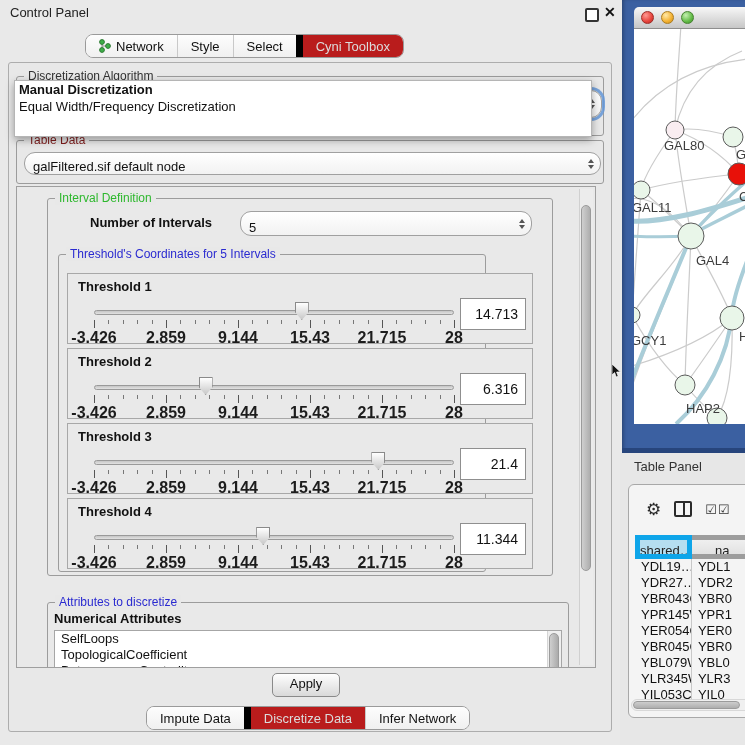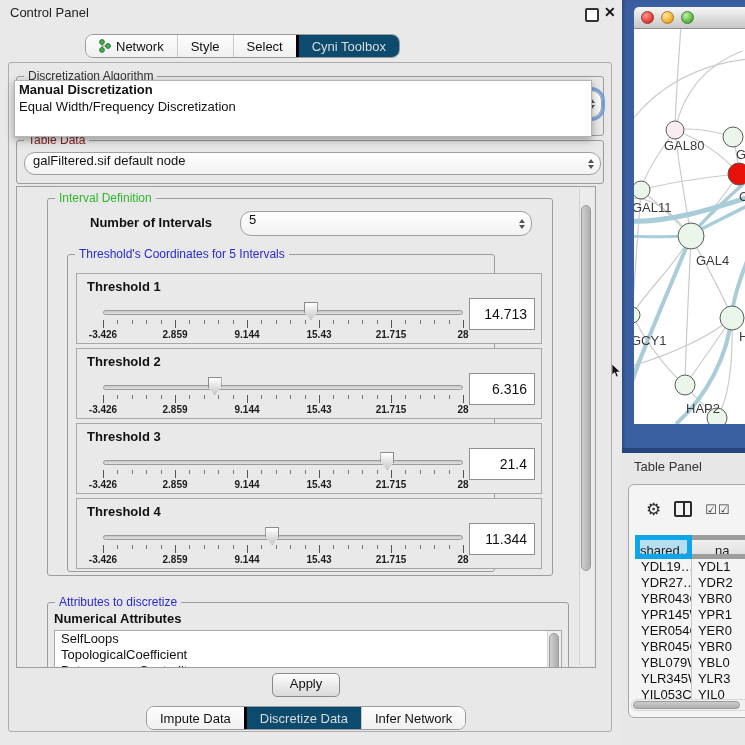--- a/index.html
+++ b/index.html
@@ -7,29 +7,29 @@
        font-family:"Liberation Sans",sans-serif;color:#1a1a1a;}
   .abs{position:absolute;}
   
   #cp-titlebar{left:0;top:0;width:620px;height:28px;background:#e9e9e9;}
   #cp-title{left:10px;top:5px;font-size:13px;color:#222;}
   #cp-float{left:585px;top:8px;width:10px;height:10px;border:2px solid #333;border-radius:2px;background:#fff;}
   #cp-close{left:604px;top:4px;font-size:14px;font-weight:bold;color:#111;}
   .tabbar{display:flex;border:1px solid #9a9a9a;border-radius:8px;overflow:hidden;background:#fbfbfb;height:24px;box-sizing:border-box;}
   .tab{display:flex;align-items:center;gap:5px;padding:0 13px;font-size:13px;color:#111;background:linear-gradient(#fdfdfd,#f0f0f0);cursor:default;white-space:nowrap;}
   .tab + .tab{border-left:1px solid #c9c9c9;}
-  .tab.selected{background:#0c4a6e;color:#dcdcdc;border-left:3px solid #000000;}
+  .tab.selected{background:#b91c1c;color:#dcdcdc;border-left:7px solid #000000;}
   #top-tabs{left:85px;top:34px;}
   #bottom-tabs{left:146px;top:706px;}
   #main-panel{left:8px;top:62px;width:604px;height:670px;background:#e8e8e8;border:1px solid #adadad;border-radius:3px;box-sizing:border-box;}
   
   .groupbox{position:absolute;border:1px solid #9c9c9c;border-radius:3px;box-sizing:border-box;}
   .gb-title{position:absolute;top:-8px;left:7px;background:#e8e8e8;padding:0 4px;font-size:12px;line-height:14px;white-space:nowrap;}
   .combo{position:absolute;background:linear-gradient(#ffffff,#f2f2f2);border:1px solid #a0a0a0;border-radius:11px;
-         font-size:13px;display:flex;align-items:flex-start;padding-left:8px;box-sizing:border-box;color:#111;}
+         font-size:13px;display:flex;align-items:flex-end;padding-left:8px;box-sizing:border-box;color:#111;}
   .spinner{position:absolute;right:6px;top:50%;transform:translateY(-50%);display:flex;flex-direction:column;gap:2px;}
   .tri-up{width:0;height:0;border-left:3.5px solid transparent;border-right:3.5px solid transparent;border-bottom:4.5px solid #555;}
   .tri-dn{width:0;height:0;border-left:3.5px solid transparent;border-right:3.5px solid transparent;border-top:4.5px solid #555;}
   
   #algo-popup{left:14px;top:80px;width:576px;height:55px;background:#fff;border:1px solid #b5b5b5;
               box-shadow:0 3px 8px rgba(0,0,0,.35);z-index:30;}
   #algo-popup .prompt{height:18px;line-height:18px;text-align:center;color:#a0a0a0;font-size:13px;}
   #algo-popup .opt{height:17px;line-height:17px;padding-left:4px;font-size:13px;color:#111;}
   #algo-popup .opt.bold{font-weight:bold;}
   
@@ -40,21 +40,21 @@
   .label-bold{position:absolute;font-weight:bold;font-size:13px;color:#111;white-space:nowrap;}
   
   .th-panel{position:absolute;left:8px;width:466px;height:71px;border:1px solid #a8a8a8;background:#e9e9e9;box-sizing:border-box;}
   .th-label{position:absolute;left:10px;top:5px;font-weight:bold;font-size:13px;color:#111;}
   .sl-track{position:absolute;left:26px;top:36px;width:360px;height:5px;border:1px solid #9a9a9a;border-radius:3px;
             background:linear-gradient(#c6c6c6,#e2e2e2);box-sizing:border-box;}
   .sl-thumb{position:absolute;top:28px;width:14px;height:18px;background:linear-gradient(#ffffff,#c9c9c9);
             border:1px solid #8a8a8a;clip-path:polygon(0 0,100% 0,100% 55%,50% 100%,0 55%);box-sizing:border-box;}
   .tick{position:absolute;top:46px;width:1px;background:#555;}
   .tick.major{height:8px;} .tick.minor{height:4px;background:#777;}
-  .tick-lbl{position:absolute;top:55px;transform:translateX(-50%);font-size:10px;font-weight:bold;color:#1c1c1c;white-space:nowrap;}
+  .tick-lbl{position:absolute;top:55px;transform:translateX(-50%);font-size:16px;font-weight:bold;color:#1c1c1c;white-space:nowrap;}
   .th-value{position:absolute;left:392px;top:24px;width:66px;height:32px;background:#fff;border:1px solid #8f8f8f;
             font-size:14px;color:#111;text-align:right;line-height:30px;padding-right:7px;box-sizing:border-box;}
   
   #attr-list{position:absolute;left:6px;top:27px;width:508px;height:62px;background:#fff;border:1px solid #a6a6a6;box-sizing:border-box;overflow:hidden;}
   .attr-item{height:16px;line-height:16px;font-size:13px;padding-left:6px;color:#111;white-space:nowrap;}
   #attr-vscroll{position:absolute;right:0;top:0;bottom:0;width:13px;background:#efefef;border-left:1px solid #d5d5d5;}
   #attr-vscroll .thumb{position:absolute;left:1px;top:2px;width:10px;height:40px;border-radius:5px;
         background:linear-gradient(90deg,#cfcfcf,#ababab);border:1px solid #9b9b9b;box-sizing:border-box;}
   
   #apply-btn{left:272px;top:673px;width:66px;height:22px;border:1px solid #8a8a8a;border-radius:5px;
@@ -162,21 +162,21 @@
     <span class="gb-title" id="interval-title" style="color: rgb(46, 184, 46);">Interval Definition</span>
     <div class="label-bold" style="left:42px;top:16px;">Number of Intervals</div>
     <div class="combo" style="left:192px;top:12px;width:292px;height:25px;">
       <span>5</span>
       <span class="spinner">
           <span class="tri-up"></span>
           <span class="tri-dn"></span>
         </span>
     </div>
 
-    <div class="groupbox" style="left:19px;top:55px;width:428px;height:318px;">
+    <div class="groupbox" style="left:10px;top:55px;width:428px;height:318px;">
       <span class="gb-title" id="thr-group-title" style="color: rgb(42, 42, 208);">Threshold's Coordinates for 5 Intervals</span>
       <div id="threshold-list">
           <div class="th-panel" style="top: 18px;">
             <div class="th-label">Threshold 1</div>
             <div class="sl-track"></div>
             <div class="sl-thumb" style="left: 226.791px;"></div>
             <div class="tick major" style="left: 26px;"></div>
             <div class="tick minor" style="left: 40.4px;"></div>
             <div class="tick minor" style="left: 54.8px;"></div>
             <div class="tick minor" style="left: 69.2px;"></div>

